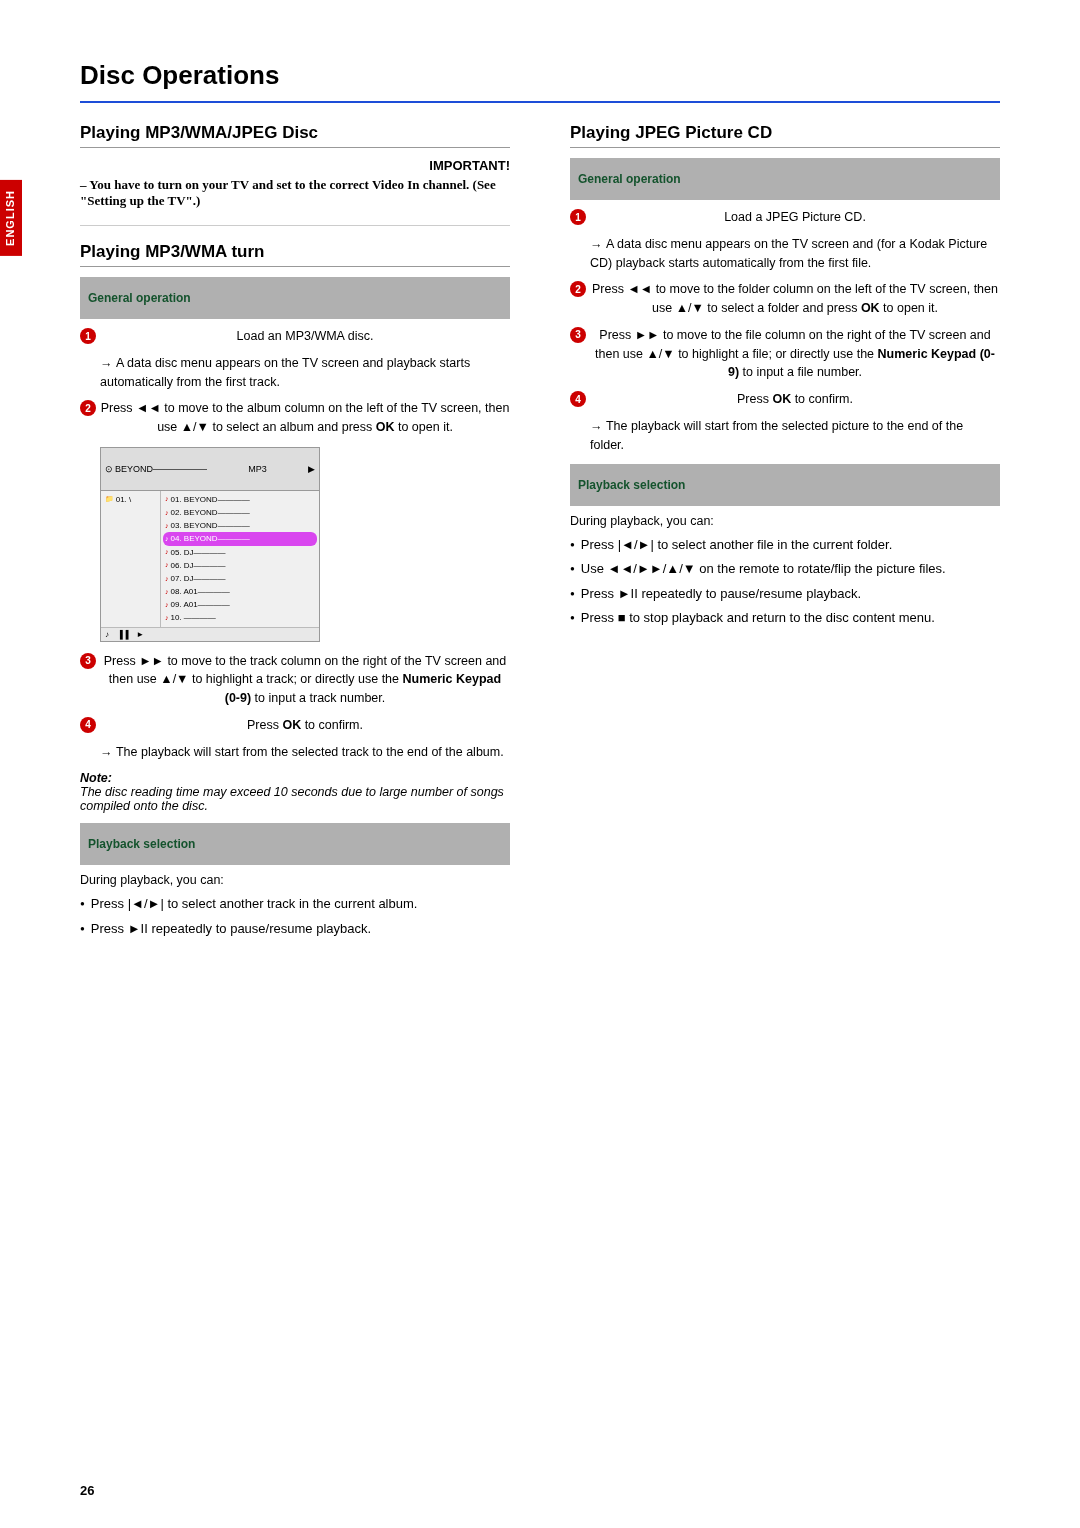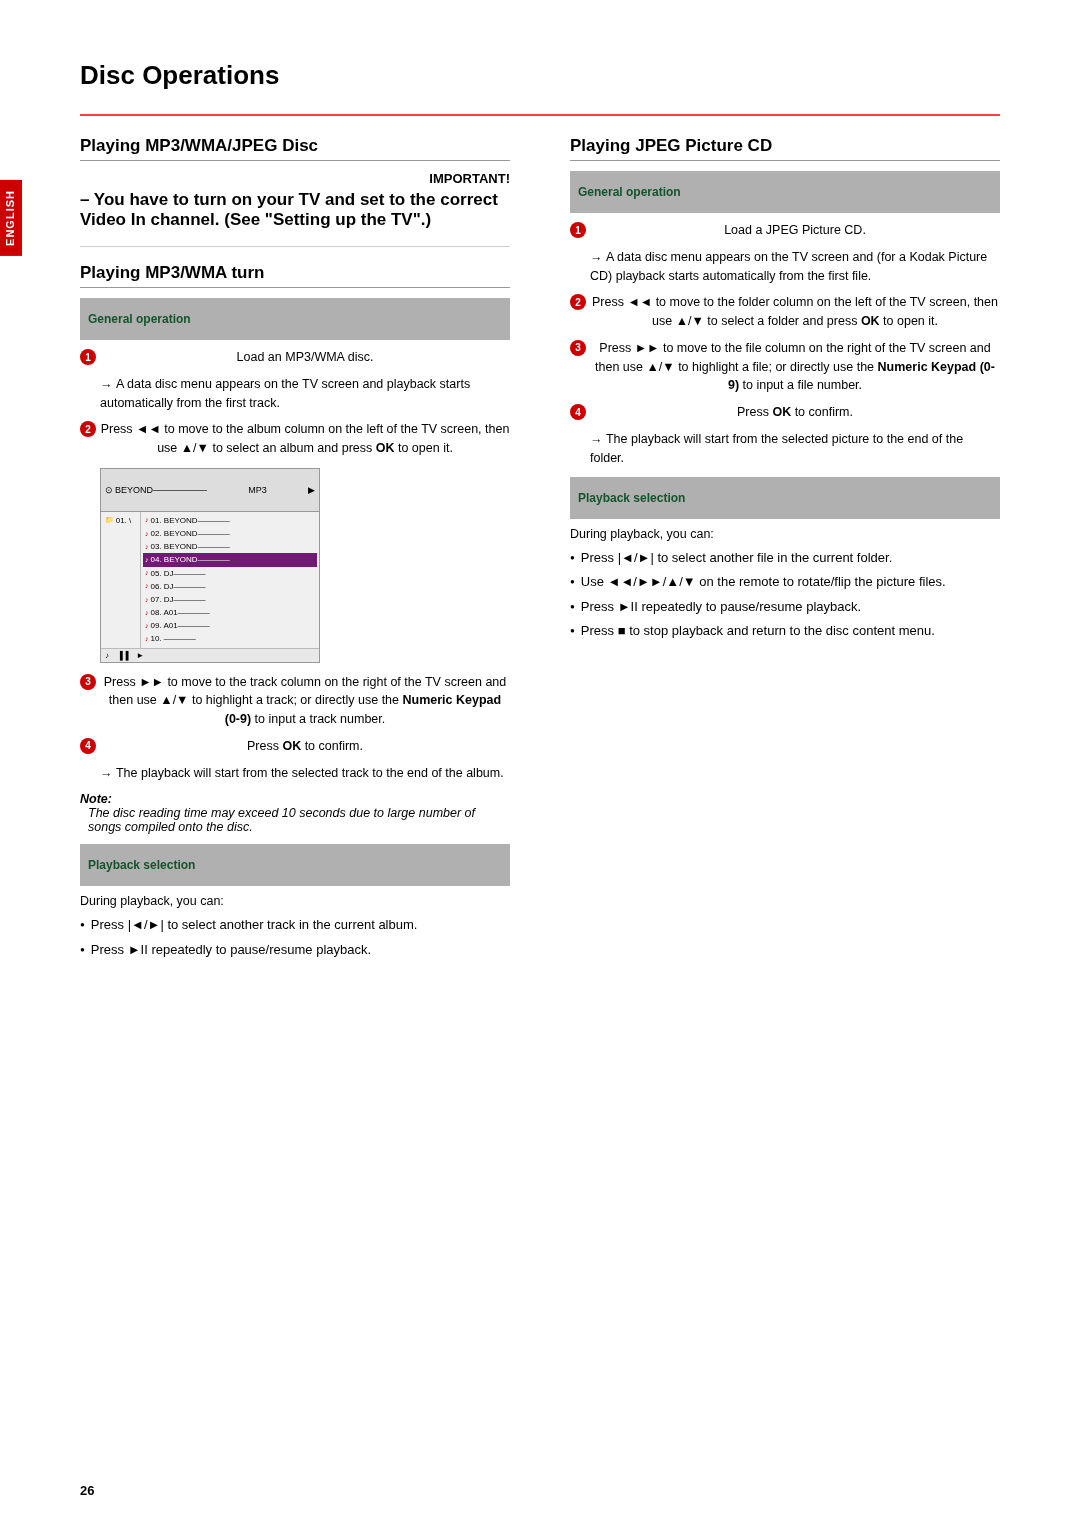--- a/index.html
+++ b/index.html
@@ -32,22 +32,22 @@
       transform: rotate(180deg);
       padding: 10px 4px;
       letter-spacing: 1px;
       text-transform: uppercase;
       width: 22px;
     }
     
     .page-title {
       font-size: 26px;
       font-weight: bold;
-      border-bottom: 2px solid #ef4444;
-      padding-bottom: 23px;
+      border-bottom: 2px solid #1d4ed8;
+      padding-bottom: 10px;
       margin-bottom: 20px;
     }
     
     .columns {
       display: flex;
       gap: 60px;
     }
     .col-left {
       flex: 1;
       min-width: 0;
@@ -78,21 +78,22 @@
     .important-box {
       margin-bottom: 12px;
     }
     .important-label {
       font-weight: bold;
       font-size: 13px;
       margin-bottom: 4px;
       text-align: right;
     }
     .important-text {
-      font-size: 17px;
+      font-size: 13px;
+      font-family: Liberation Serif, serif;
     }
     .important-text strong {
       font-weight: bold;
     }
     
     .step {
       display: flex;
       align-items: flex-start;
       margin-bottom: 8px;
       gap: 4px;
@@ -155,21 +156,20 @@
     .note-section {
       margin: 10px 0;
       font-size: 12.5px;
     }
     .note-section .note-label {
       font-style: italic;
       font-weight: bold;
     }
     .note-section .note-text {
       font-style: italic;
-      margin-left: 8px;
     }
     
     .mini-screen {
       border: 1px solid #999;
       background: #f0f0f0;
       width: 220px;
       margin: 10px auto 10px 20px;
       font-size: 9px;
       overflow: hidden;
     }
@@ -178,39 +178,40 @@
       padding: 16px 4px;
       display: flex;
       justify-content: space-between;
       font-size: 9px;
       border-bottom: 1px solid #999;
     }
     .mini-screen-body {
       display: flex;
     }
     .mini-screen-left {
-      width: 40px;
+      width: 60px;
       border-right: 1px solid #bbb;
       padding: 2px;
       font-size: 8.5px;
     }
     .mini-screen-right {
       flex: 1;
       padding: 2px;
     }
     .mini-screen-row {
       display: flex;
       align-items: center;
       padding: 1px 2px;
       font-size: 8px;
       line-height: 1.4;
     }
     .mini-screen-row.selected {
-      background: #701a75;
+      background: #d946ef;
       color: #fff;
+      border-radius: 6px;
     }
     .mini-screen-icon {
       font-size: 7px;
       margin-right: 2px;
       color: #c00;
     }
     .mini-screen-row.selected .mini-screen-icon {
       color: #fff;
     }
     .mini-screen-footer {

